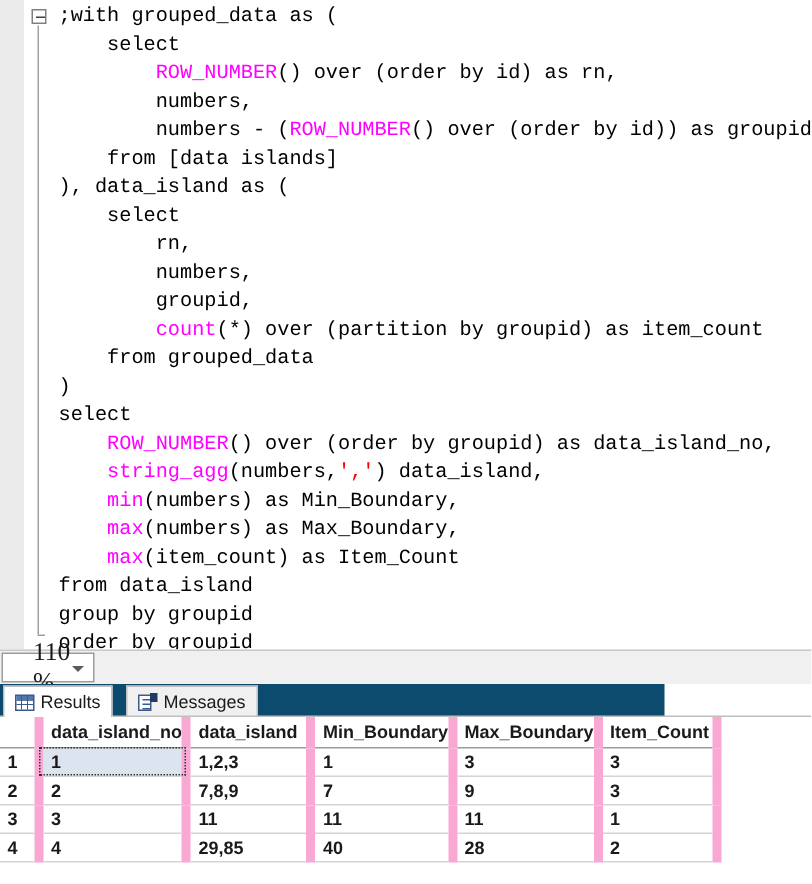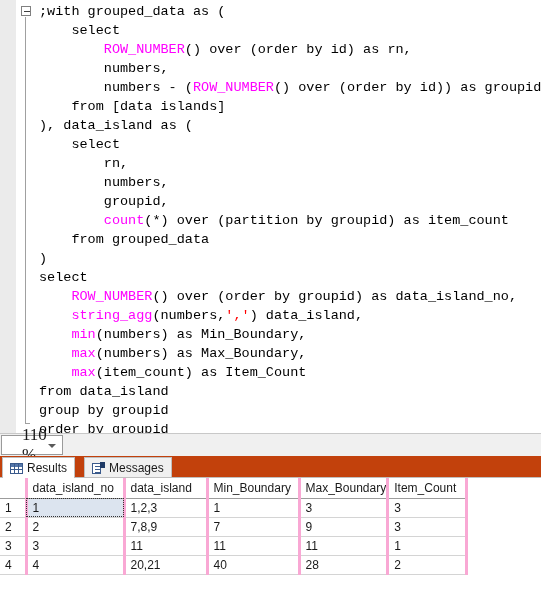--- a/index.html
+++ b/index.html
@@ -77,22 +77,22 @@
     border-right: 4px solid transparent;
     border-top: 4px solid #5a5a5a;
   }
 
   
   .results-pane {
     position: absolute; left: 0; top: 456px; width: 541px; height: 133px;
     background: #ffffff;
   }
   .tabstrip {
-    position: absolute; left: 0; top: 0; width: 541px; height: 22px;
-    background: #c2410c;
+    position: absolute; left: 0; top: 0; width: 443px; height: 22px;
+    background: #0c4a6e;
     text-align: right;
   }
   .tabstrip::after {
     content: ""; position: absolute; left: 0; bottom: 0; width: 541px;
     height: 1px; background: #bfbfbf;
   }
   .tab {
     position: absolute; top: 1px; height: 21px;
     display: flex; align-items: center; gap: 4px;
     padding: 0 7px; font-size: 12px; color: #1a1a1a;
@@ -135,26 +135,26 @@
     background: #ffffff; overflow: hidden;
   }
   table.gridtable {
     border-collapse: collapse;
     table-layout: fixed;
     font-family: "Liberation Sans", sans-serif;
     font-size: 12px;
     color: #1a1a1a;
   }
   table.gridtable th, table.gridtable td {
-    border-right: 3px solid #f9a8d4;
+    border-right: 6px solid #f9a8d4;
     border-bottom: 1px solid #d4d4d4;
     padding: 0 0 0 5px;
     height: 19px;
     text-align: left;
-    font-weight: normal;
+    font-weight: bold;
     overflow: hidden;
     white-space: nowrap;
   }
   table.gridtable thead th {
     background: #ffffff;
     border-bottom: 1px solid #9c9c9c;
     color: #1a1a1a;
     height: 20px;
   }
   th.corner, td.rownum {
@@ -248,21 +248,21 @@
               <td class="rownum col-rownum">3</td>
               <td class="col-c0">3</td>
               <td class="col-c1">11</td>
               <td class="col-c2">11</td>
               <td class="col-c3">11</td>
               <td class="col-c4">1</td>
             </tr>
             <tr>
               <td class="rownum col-rownum">4</td>
               <td class="col-c0">4</td>
-              <td class="col-c1">20,21</td>
+              <td class="col-c1">29,85</td>
               <td class="col-c2">40</td>
               <td class="col-c3">28</td>
               <td class="col-c4">2</td>
             </tr>
           </tbody>
       </table>
     </div>
 
     <div class="grid-scroll-gap"></div>
   </div>

